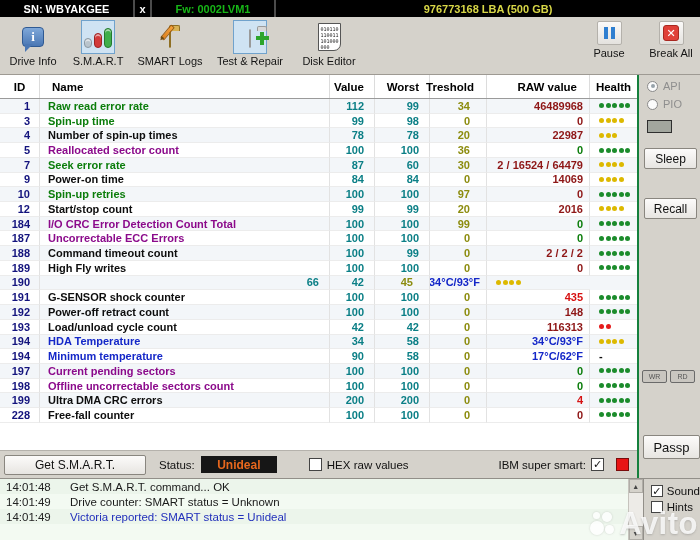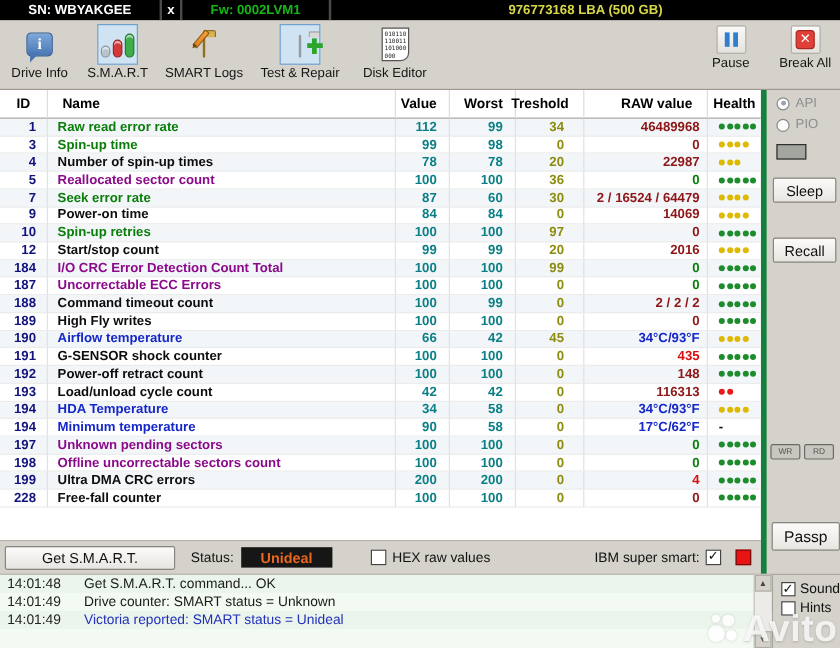--- a/index.html
+++ b/index.html
@@ -59,21 +59,21 @@
   .tb-right { position:absolute; right:2px; top:4px; display:flex; gap:8px; }
   .sm-col { display:flex; flex-direction:column; align-items:center; width:54px; }
   .sm-ic { width:25px; height:24px; background:linear-gradient(#fbfaf9,#e4e2de);
            border:1px solid #b4b1ab; border-radius:2px; display:flex; align-items:center;
            justify-content:center; margin-bottom:2px; }
   .p-bar { width:4px; height:12px; background:#2f7fd0; margin:0 1.5px; }
   .x-box { width:16px; height:16px; background:#e04038; border:1px solid #a82820; border-radius:3px;
            color:#fff; font-weight:bold; font-size:11px; line-height:14px; text-align:center; }
   
   .main { display:flex; height:403px; }
-  .left { width:639px; border-right:5px solid #15803d; display:flex; flex-direction:column; }
+  .left { width:639px; border-right:2px solid #15803d; display:flex; flex-direction:column; }
   .tablewrap { flex:1; background:#fff; overflow:hidden; }
   .thead, .trow { display:grid; grid-template-columns:40px 290px 45px 55px 57px 103px 1fr; }
   .thead { height:24px; font-size:11.5px; font-weight:bold; color:#000;
            border-bottom:1px solid #9a9a9a; align-items:center; }
   .thead > div { height:100%; display:flex; align-items:center; border-right:1px solid #dcdcdc; }
   .thead > div:last-child { border-right:none; }
   .h-id { justify-content:center; } .h-name { padding-left:12px; }
   .h-num { justify-content:flex-end; padding-right:10px; }
   .h-tres { justify-content:flex-end; padding-right:12px; }
   .h-raw { justify-content:flex-end; padding-right:12px; }
@@ -400,21 +400,20 @@
               <div class="c-health">
                 <span class="dot" style="background: rgb(28, 140, 44);"></span>
                 <span class="dot" style="background: rgb(28, 140, 44);"></span>
                 <span class="dot" style="background: rgb(28, 140, 44);"></span>
                 <span class="dot" style="background: rgb(28, 140, 44);"></span>
                 <span class="dot" style="background: rgb(28, 140, 44);"></span>
               </div>
             </div>
             <div class="trow">
               <div class="c-id" style="color: rgb(19, 19, 125);">190</div>
-              <div class="c-name" style="color: rgb(20, 39, 200);">Airflow temperature</div>
               <div class="c-num" style="color: rgb(11, 127, 134);">66</div>
               <div class="c-num" style="color: rgb(11, 127, 134);">42</div>
               <div class="c-tres" style="color: rgb(140, 140, 14);">45</div>
               <div class="c-raw" style="color: rgb(20, 39, 200);">34°C/93°F</div>
               <div class="c-health">
                 <span class="dot" style="background: rgb(221, 185, 0);"></span>
                 <span class="dot" style="background: rgb(221, 185, 0);"></span>
                 <span class="dot" style="background: rgb(221, 185, 0);"></span>
                 <span class="dot" style="background: rgb(221, 185, 0);"></span>
               </div>
@@ -479,21 +478,21 @@
               <div class="c-id" style="color: rgb(19, 19, 125);">194</div>
               <div class="c-name" style="color: rgb(20, 39, 200);">Minimum temperature</div>
               <div class="c-num" style="color: rgb(11, 127, 134);">90</div>
               <div class="c-num" style="color: rgb(11, 127, 134);">58</div>
               <div class="c-tres" style="color: rgb(140, 140, 14);">0</div>
               <div class="c-raw" style="color: rgb(20, 39, 200);">17°C/62°F</div>
               <div class="c-health" style="color: rgb(13, 13, 13);">-</div>
             </div>
             <div class="trow">
               <div class="c-id" style="color: rgb(19, 19, 125);">197</div>
-              <div class="c-name" style="color: rgb(139, 10, 139);">Unknown pending sectors</div>
+              <div class="c-name" style="color: rgb(139, 10, 139);">Current pending sectors</div>
               <div class="c-num" style="color: rgb(11, 127, 134);">100</div>
               <div class="c-num" style="color: rgb(11, 127, 134);">100</div>
               <div class="c-tres" style="color: rgb(140, 140, 14);">0</div>
               <div class="c-raw" style="color: rgb(11, 125, 11);">0</div>
               <div class="c-health">
                 <span class="dot" style="background: rgb(28, 140, 44);"></span>
                 <span class="dot" style="background: rgb(28, 140, 44);"></span>
                 <span class="dot" style="background: rgb(28, 140, 44);"></span>
                 <span class="dot" style="background: rgb(28, 140, 44);"></span>
                 <span class="dot" style="background: rgb(28, 140, 44);"></span>

